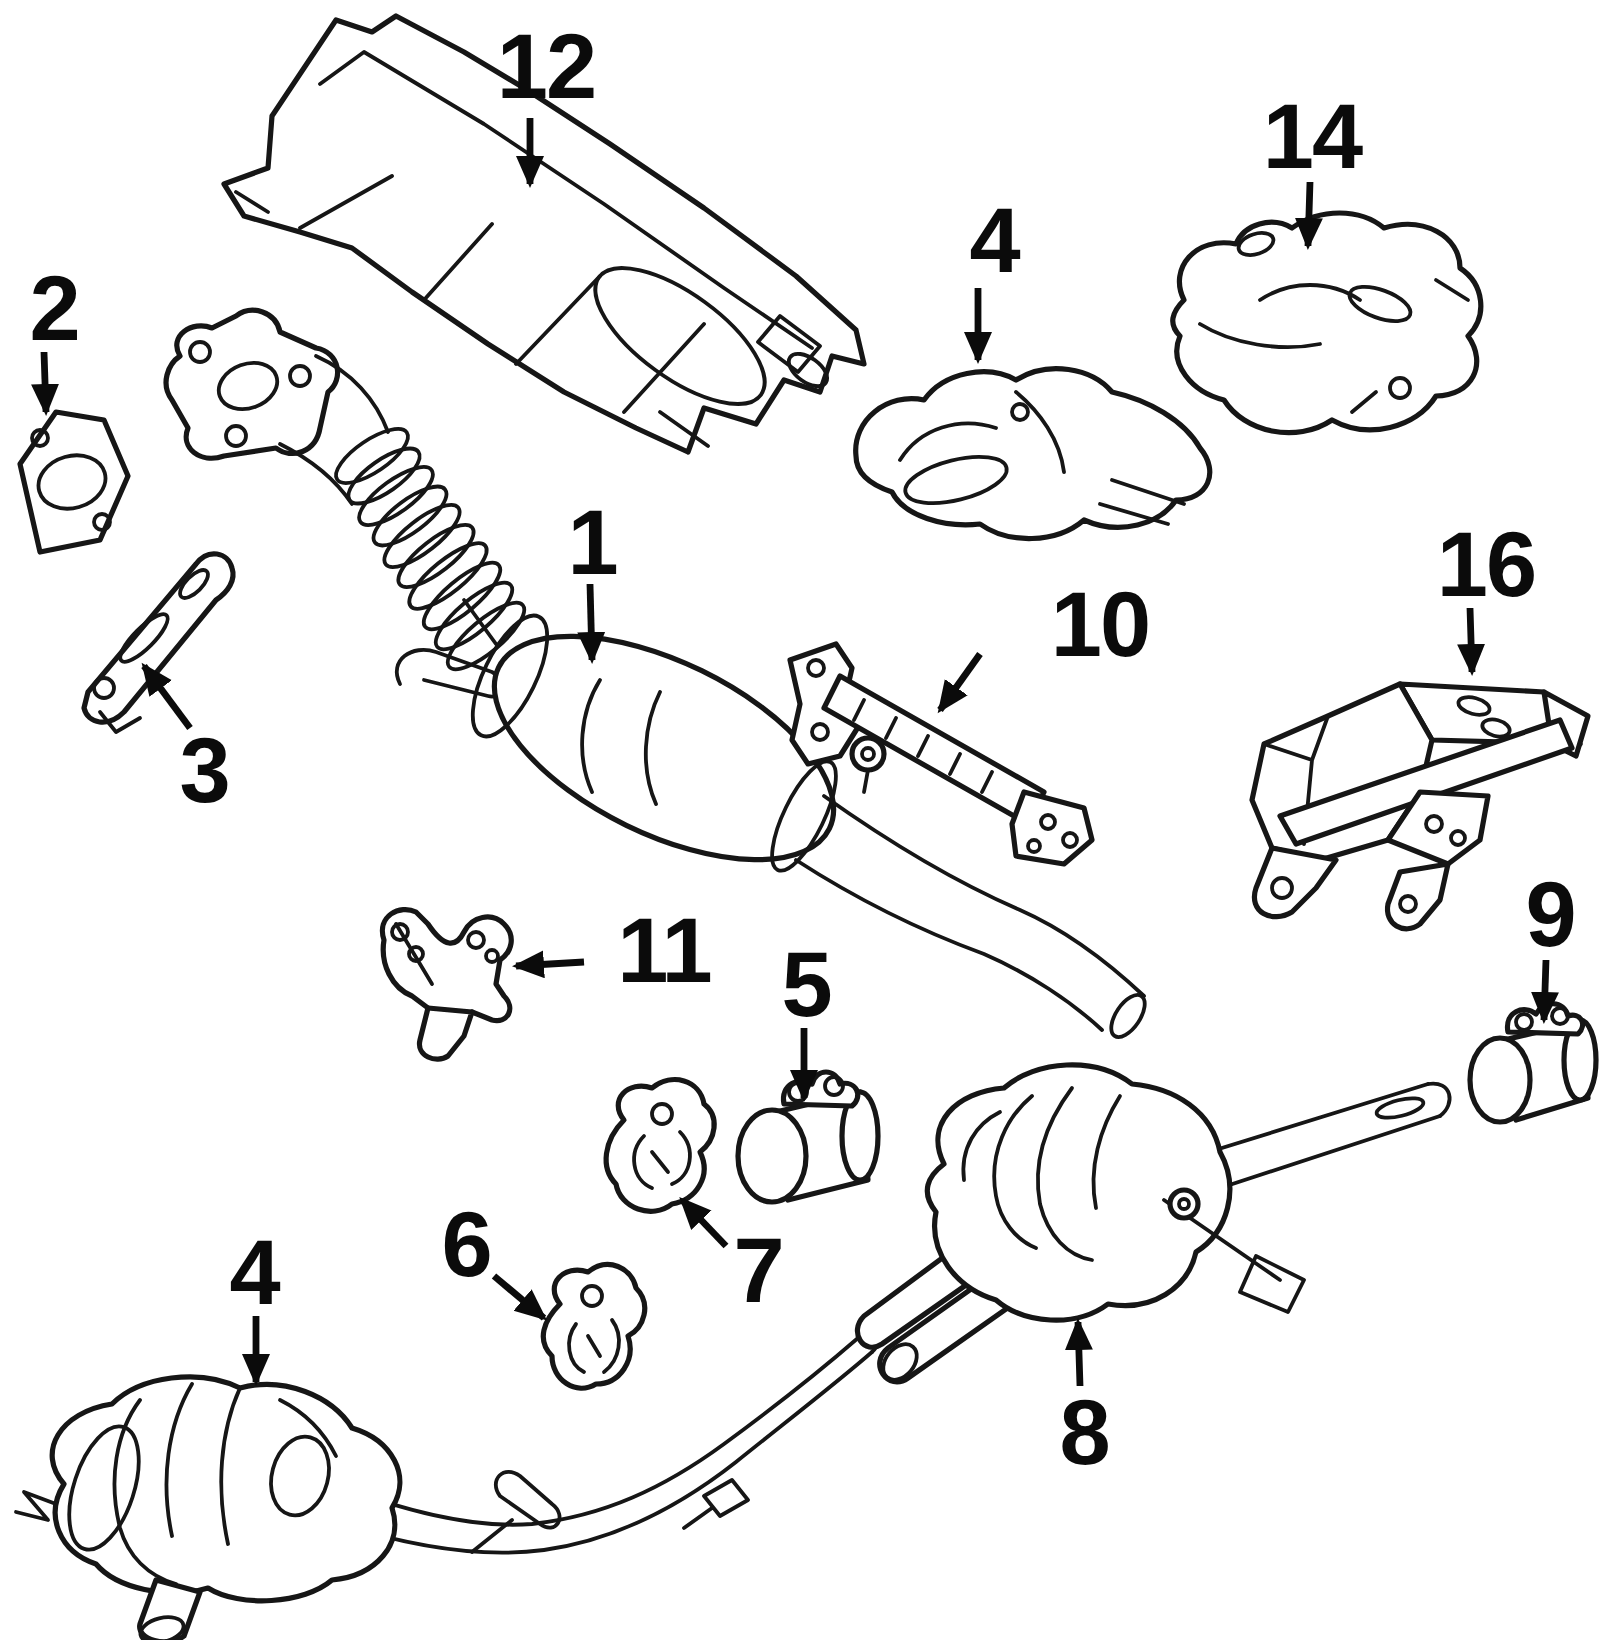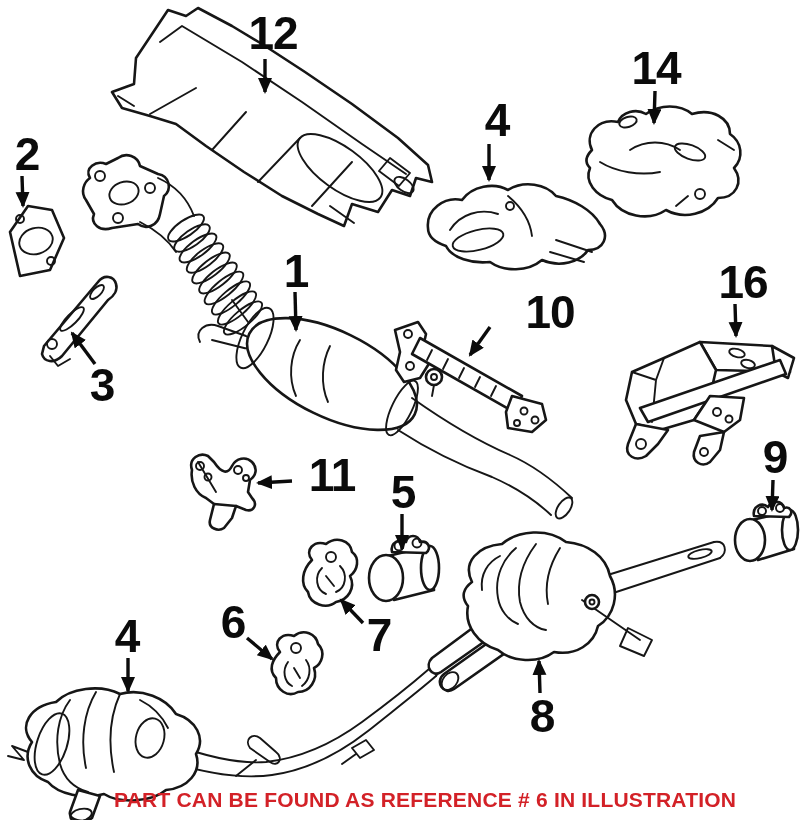--- a/index.html
+++ b/index.html
@@ -252,14 +252,13 @@
   <div class="num" style="left:379px;top:635px;">7</div>
   <div class="num" style="left:542px;top:716px;">8</div>
   <div class="num" style="left:775px;top:457px;">9</div>
   <div class="num" style="left:502px;top:312px;margin-left:48px;">10</div>
   <div class="num" style="left:332px;top:475px;">11</div>
   <div class="num" style="left:273px;top:33px;">12</div>
   <div class="num" style="left:497px;top:120px;">4</div>
   <div class="num" style="left:656px;top:68px;">14</div>
   <div class="num" style="left:743px;top:282px;">16</div>
 
-  <div class="caption">PART CAN BE FOUND AS REFERENCE # 6 IN ILLUSTRATION</div>
 </div>
 
 </body></html>

